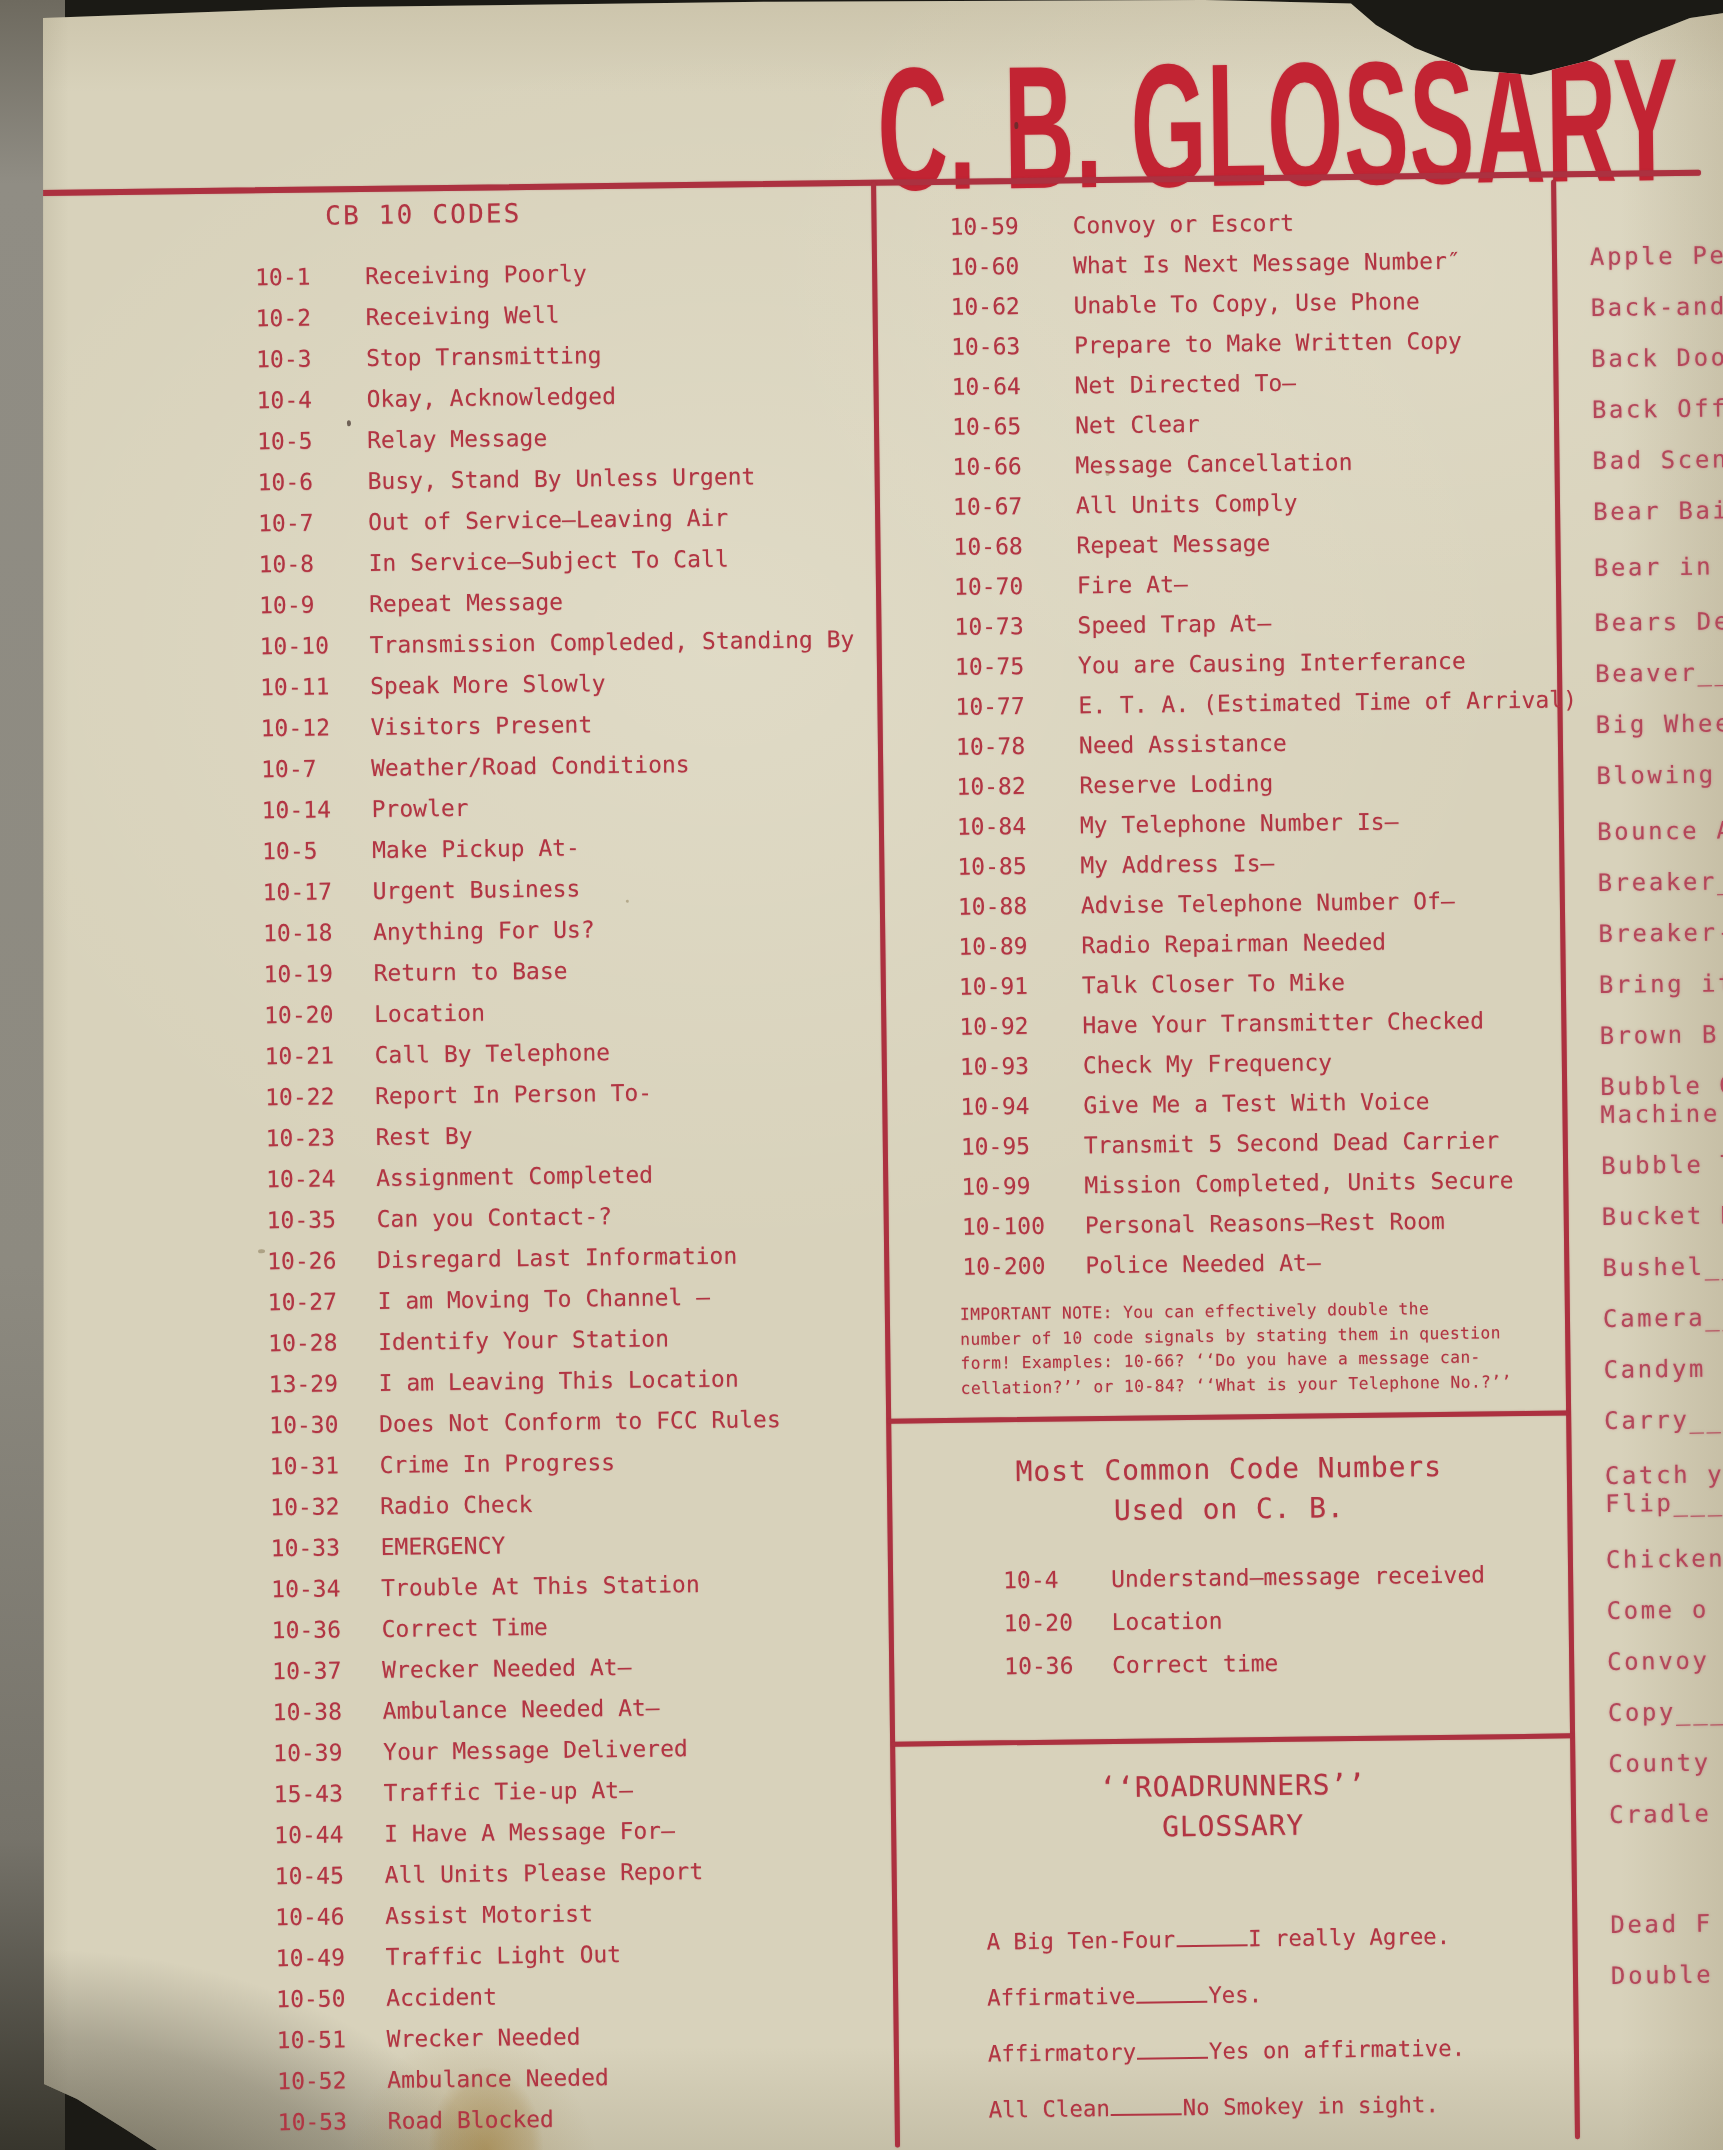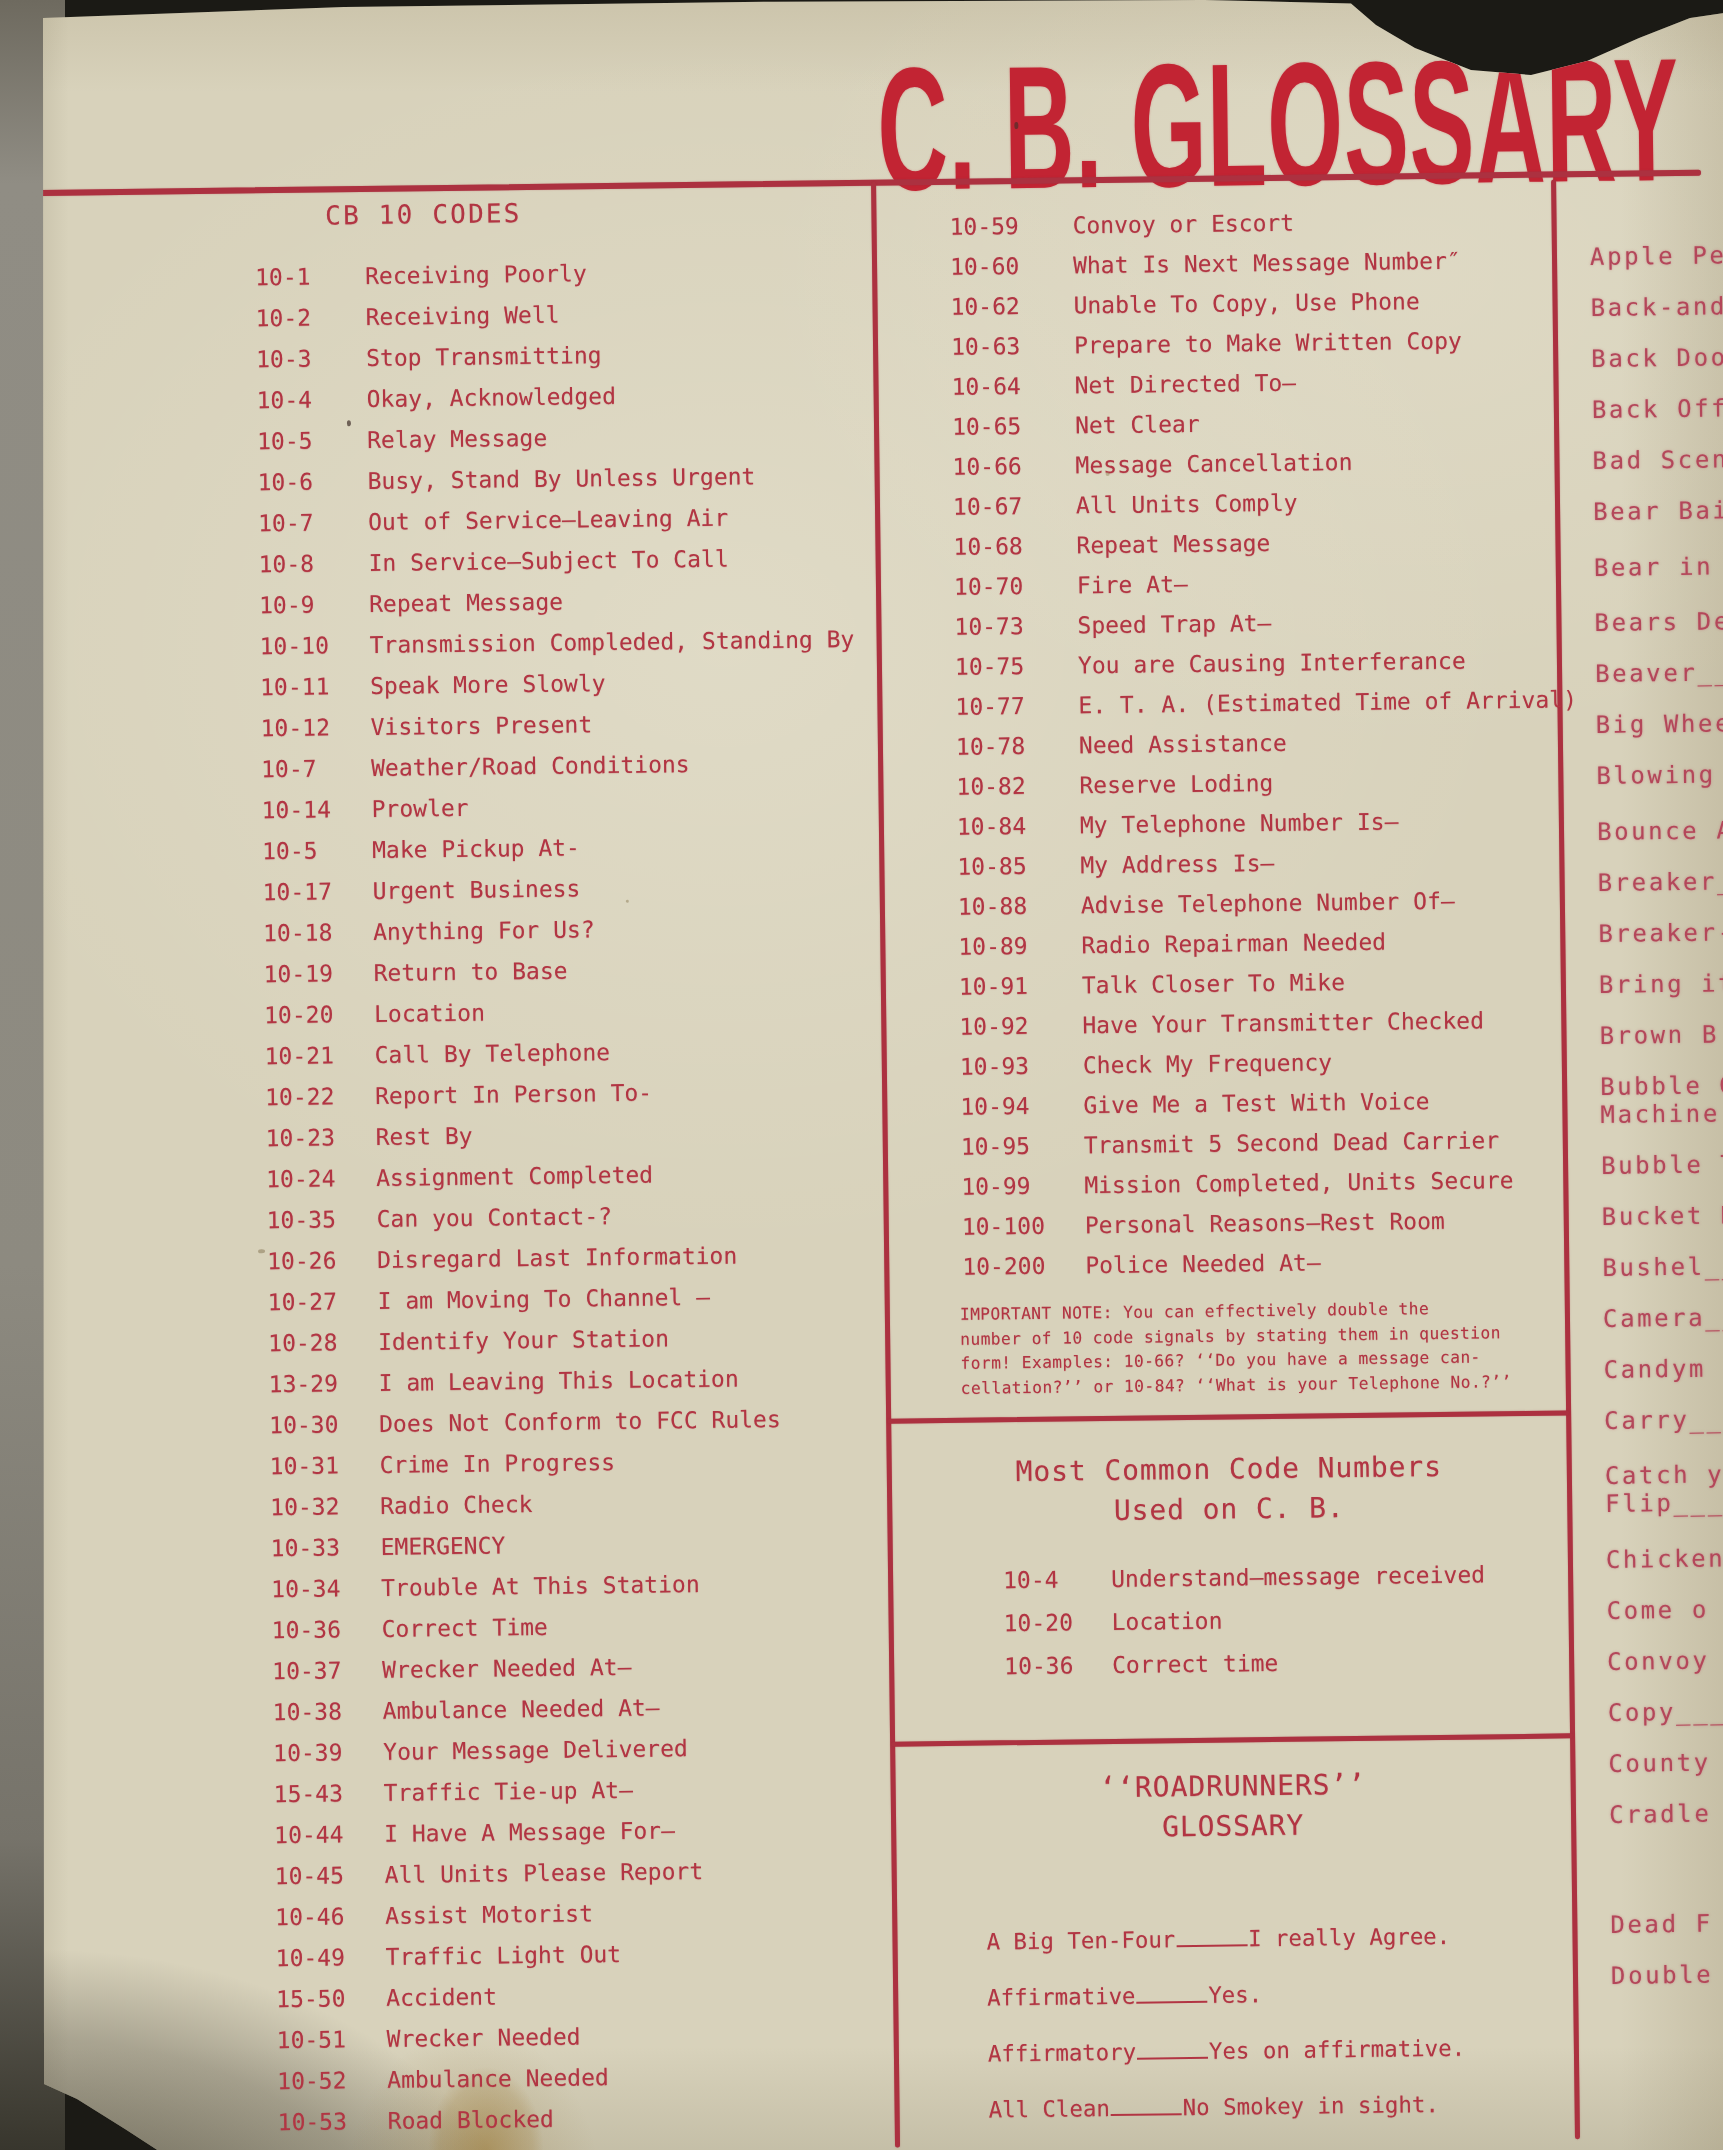--- a/index.html
+++ b/index.html
@@ -314,21 +314,21 @@
           <span class="code">10-46</span>
           <span class="meaning">Assist Motorist</span>
         </div>
 
         <div class="code-row">
           <span class="code">10-49</span>
           <span class="meaning">Traffic Light Out</span>
         </div>
 
         <div class="code-row">
-          <span class="code">15-50</span>
+          <span class="code">10-50</span>
           <span class="meaning">Accident</span>
         </div>
 
         <div class="code-row">
           <span class="code">10-51</span>
           <span class="meaning">Wrecker Needed</span>
         </div>
 
         <div class="code-row">
           <span class="code">10-52</span>

